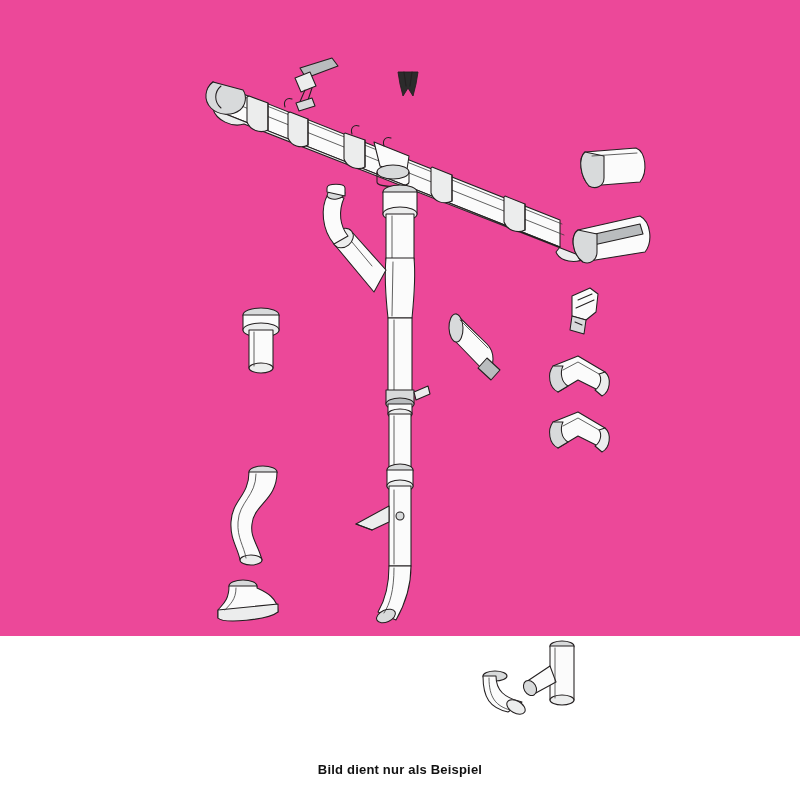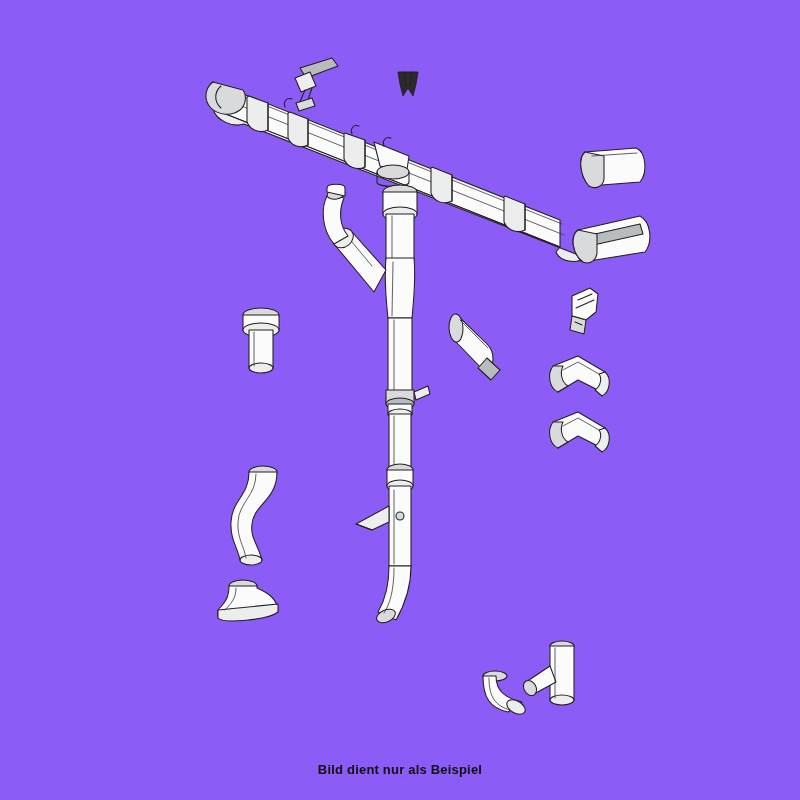--- a/index.html
+++ b/index.html
@@ -9,22 +9,22 @@
   }
   body {
     width: 800px;
     height: 800px;
     font-family: "Liberation Sans", sans-serif;
     overflow: hidden;
   }
   #page {
     position: relative;
     width: 800px;
-    height: 800px;
-    background: #8b5cf6;
+    height: 636px;
+    background: #ec4899;
   }
   #illustration {
     position: absolute;
     left: 0;
     top: 0;
     width: 800px;
     height: 760px;
   }
   .caption {
     position: absolute;

